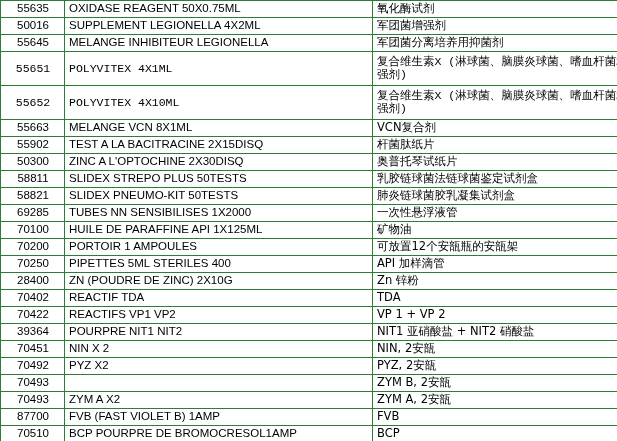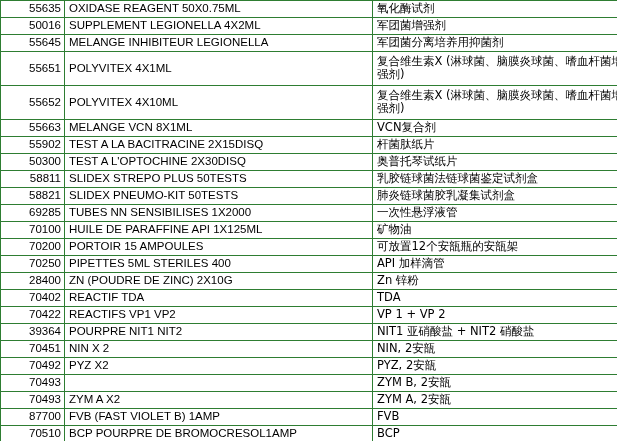--- a/index.html
+++ b/index.html
@@ -23,32 +23,33 @@
     padding: 1px 3px 2px 4px;
     font-size: 11.5px;
     line-height: 13px;
     color: #000000;
     vertical-align: middle;
     white-space: normal;
     overflow: hidden;
   }
   td.col-code {
     width: 56px;
-    text-align: right;
+    text-align: center;
   }
   td.col-name {
     width: 300px;
   }
   td.col-desc {
     width: 253px;
     font-family: "DejaVu Sans", sans-serif;
     font-size: 11px;
   }
   tr.tall td {
     height: 30px;
+    font-family: Liberation Mono, monospace;
   }
   .cjk {
     font-family: "DejaVu Sans", sans-serif;
   }
 </style>
 </head>
 <body>
 
 <table class="catalog">
   <tbody>
@@ -82,21 +83,21 @@
         <td class="col-name">MELANGE VCN 8X1ML</td>
         <td class="col-desc cjk">VCN复合剂</td>
       </tr>
       <tr>
         <td class="col-code">55902</td>
         <td class="col-name">TEST A LA BACITRACINE 2X15DISQ</td>
         <td class="col-desc cjk">杆菌肽纸片</td>
       </tr>
       <tr>
         <td class="col-code">50300</td>
-        <td class="col-name">TEST A L'OPTOCHINE 2X30DISQ</td>
+        <td class="col-name">ZINC A L'OPTOCHINE 2X30DISQ</td>
         <td class="col-desc cjk">奥普托琴试纸片</td>
       </tr>
       <tr>
         <td class="col-code">58811</td>
         <td class="col-name">SLIDEX STREPO PLUS 50TESTS</td>
         <td class="col-desc cjk">乳胶链球菌法链球菌鉴定试剂盒</td>
       </tr>
       <tr>
         <td class="col-code">58821</td>
         <td class="col-name">SLIDEX PNEUMO-KIT 50TESTS</td>
@@ -107,21 +108,21 @@
         <td class="col-name">TUBES NN SENSIBILISES 1X2000</td>
         <td class="col-desc cjk">一次性悬浮液管</td>
       </tr>
       <tr>
         <td class="col-code">70100</td>
         <td class="col-name">HUILE DE PARAFFINE API 1X125ML</td>
         <td class="col-desc cjk">矿物油</td>
       </tr>
       <tr>
         <td class="col-code">70200</td>
-        <td class="col-name">PORTOIR 15 AMPOULES</td>
+        <td class="col-name">PORTOIR 1 AMPOULES</td>
         <td class="col-desc cjk">可放置12个安瓿瓶的安瓿架</td>
       </tr>
       <tr>
         <td class="col-code">70250</td>
         <td class="col-name">PIPETTES 5ML STERILES 400</td>
         <td class="col-desc cjk">API 加样滴管</td>
       </tr>
       <tr>
         <td class="col-code">28400</td>
         <td class="col-name">ZN (POUDRE DE ZINC) 2X10G</td>

